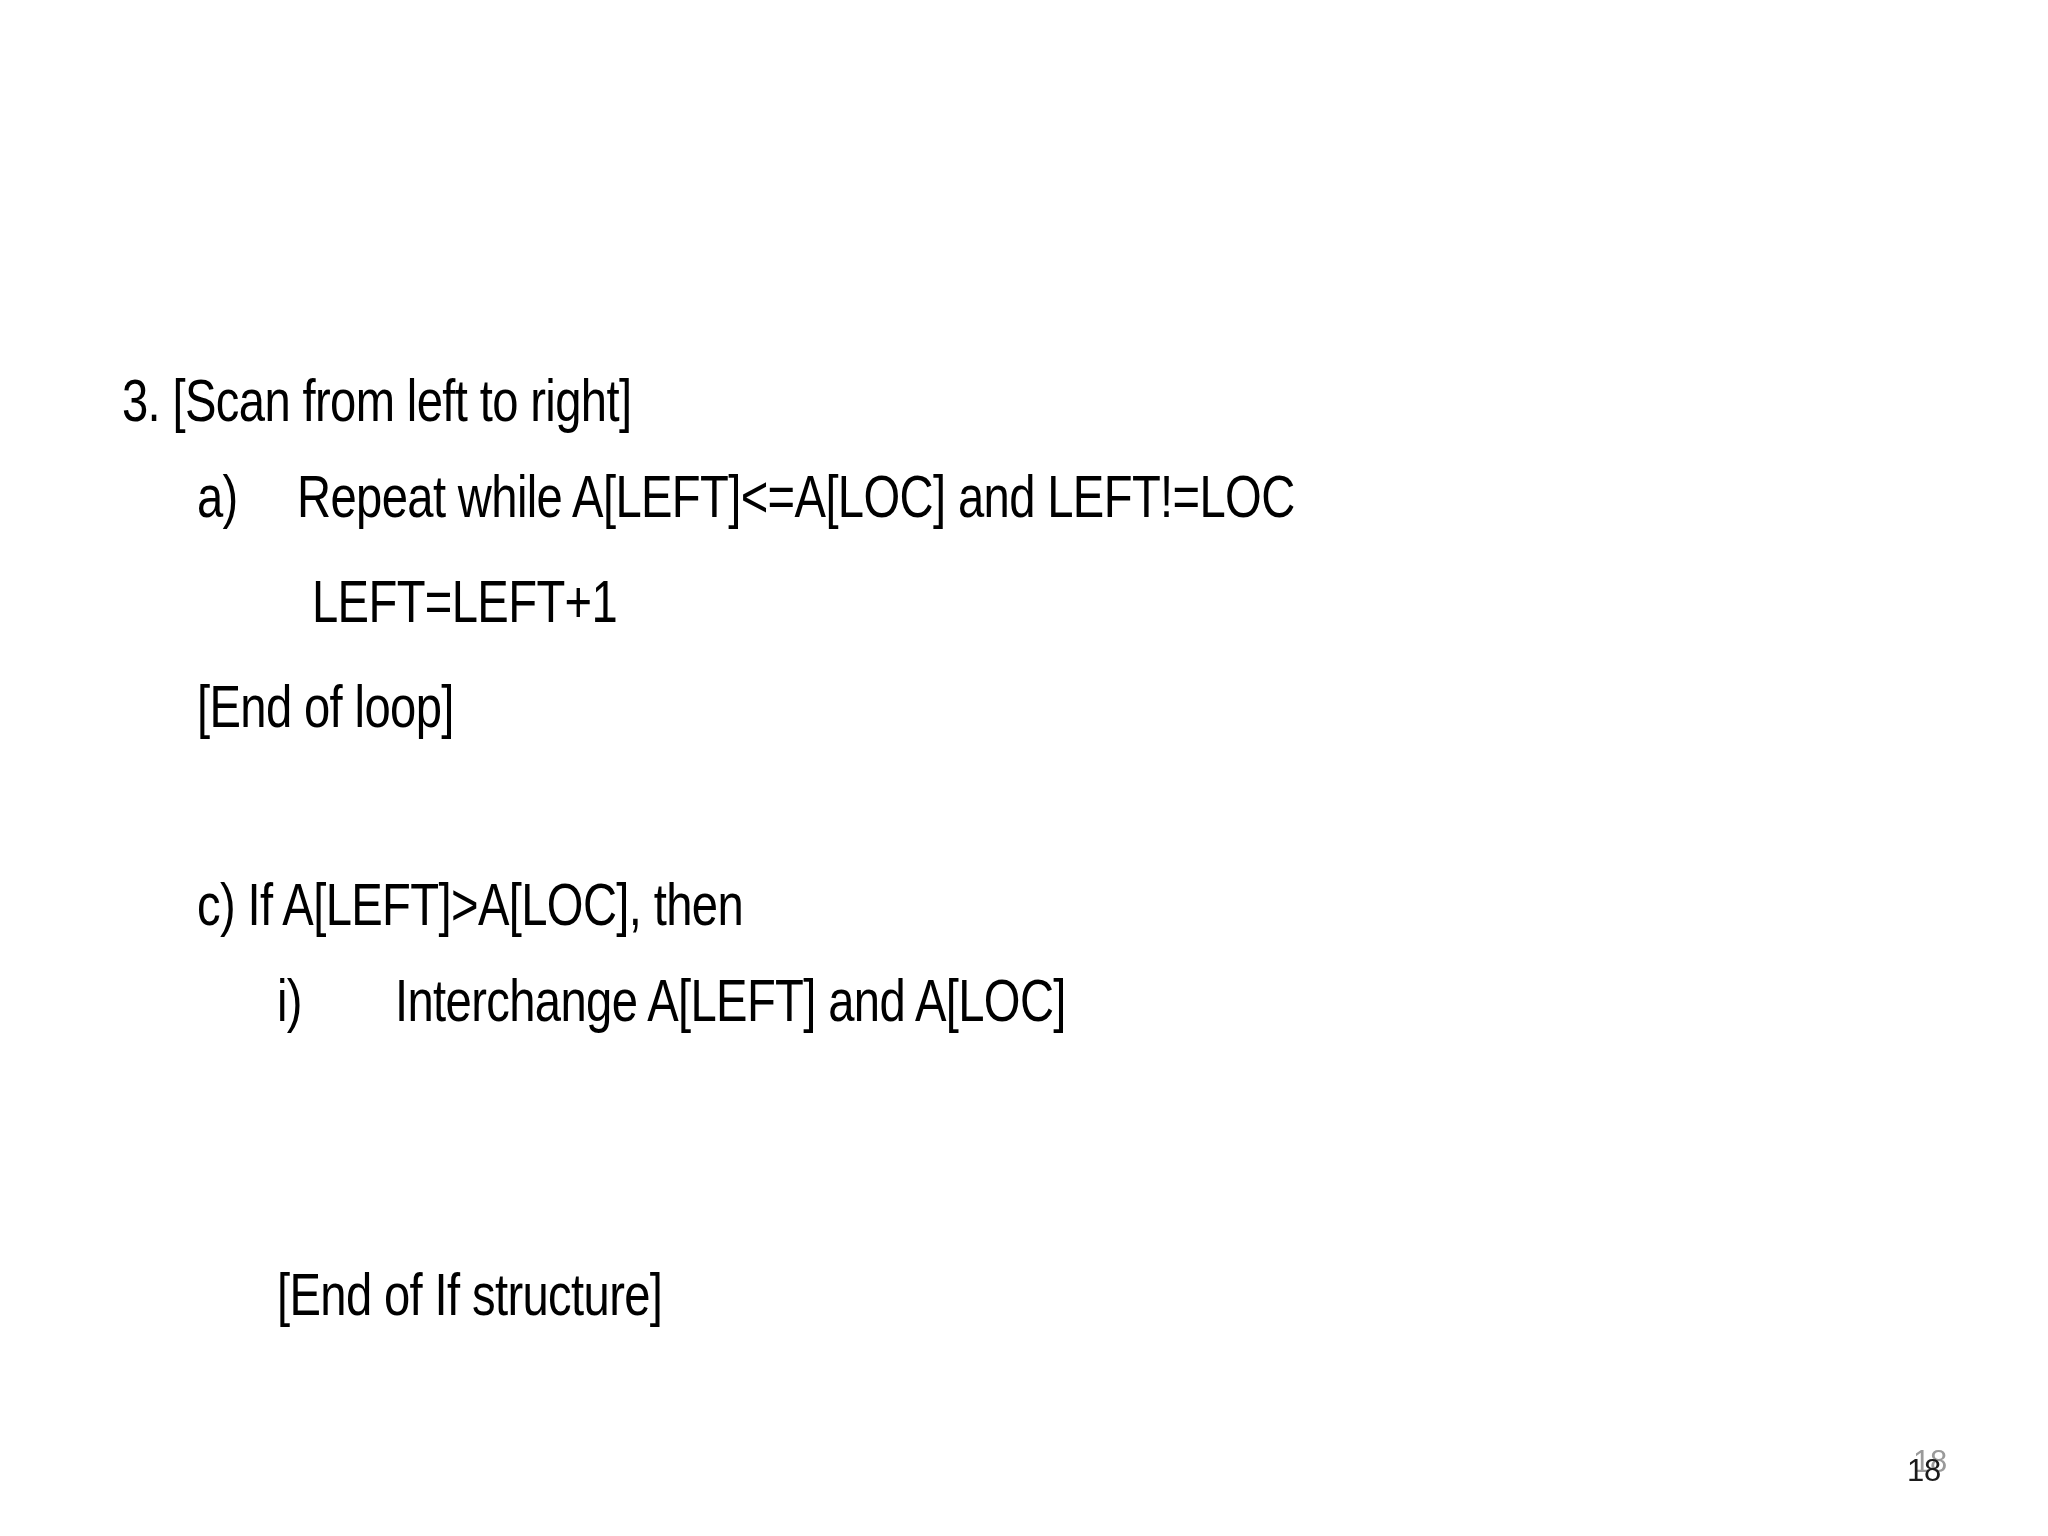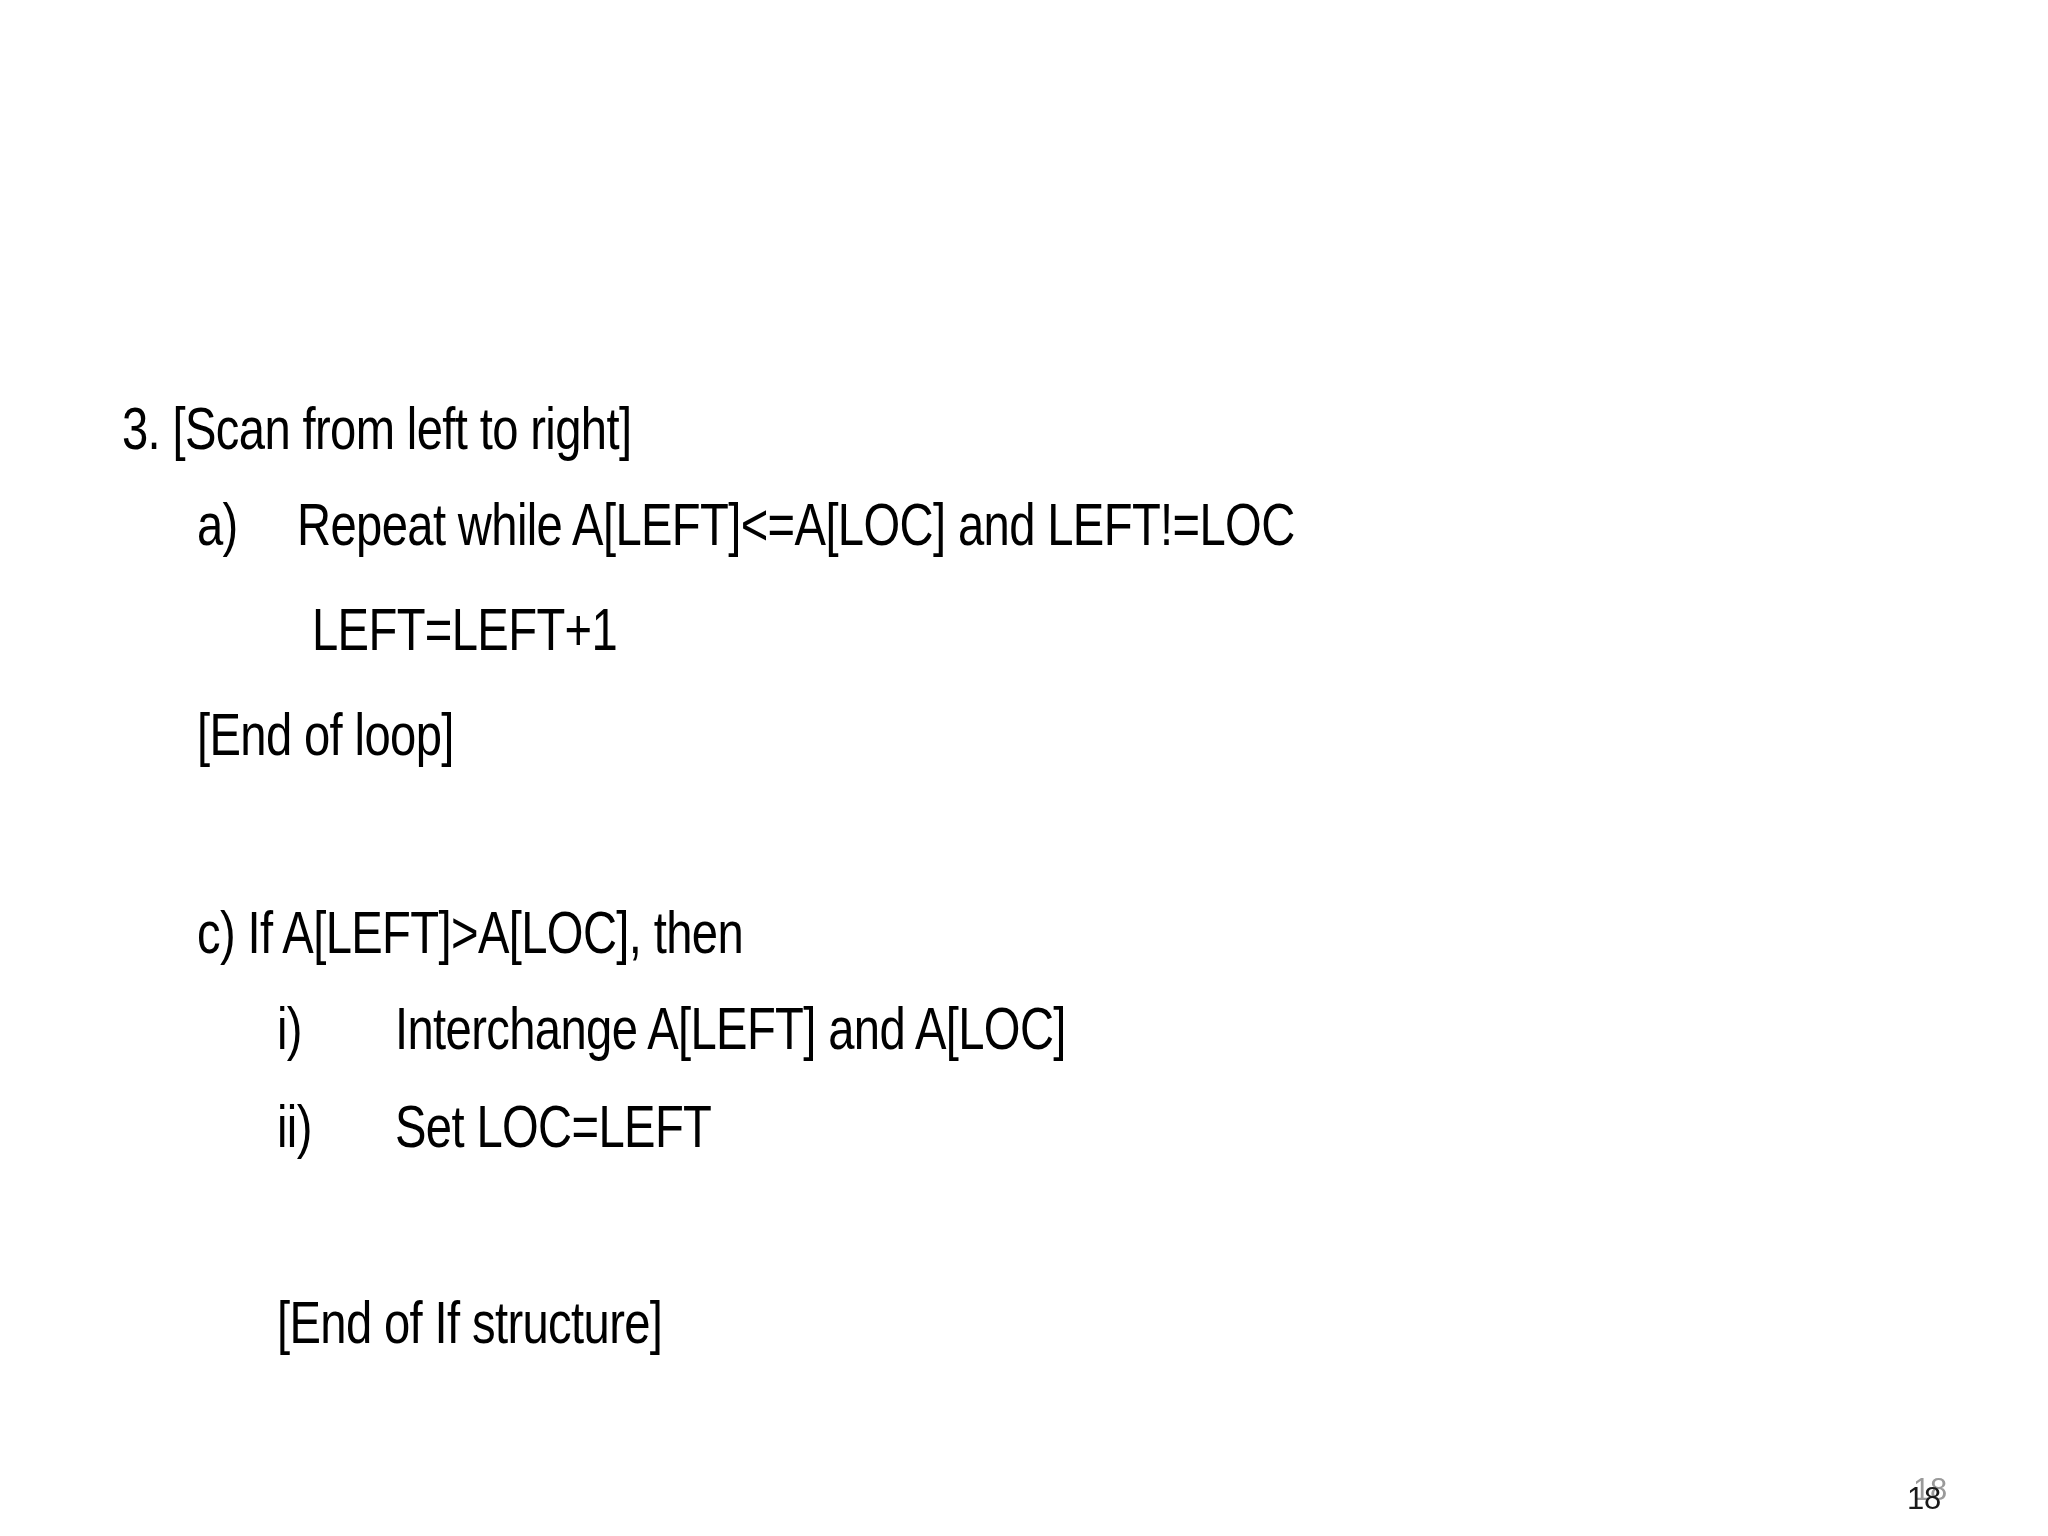--- a/index.html
+++ b/index.html
@@ -13,21 +13,20 @@
     position: relative;
     overflow: hidden;
     font-family: "Liberation Sans", sans-serif;
     color: #000000;
   }
 
   .slide {
     position: absolute;
     inset: 0;
     background: #ffffff;
-    margin-top: 28px;
   }
 
   .content-block {
     position: absolute;
     left: 0;
     top: 0;
     width: 2048px;
     height: 1536px;
   }
 
@@ -132,24 +131,20 @@
     <div class="row" id="r-c">
       <span class="marker"></span>
       <span class="text">c) If A[LEFT]&gt;A[LOC], then</span>
     </div>
 
     <div class="row" id="r-i">
       <span class="marker">i)</span>
       <span class="text">Interchange A[LEFT] and A[LOC]</span>
     </div>
 
-    <div class="row" id="r-ii">
-      <span class="marker">ii)</span>
-      <span class="text">Set LOC=LEFT</span>
-    </div>
 
 
     <div class="line" id="l-endif">[End of If structure]</div>
 
   </div>
 
   <div class="page-num" id="page-num-shadow">18</div>
 
   <div class="page-num" id="page-num-main">18</div>
 </div>

